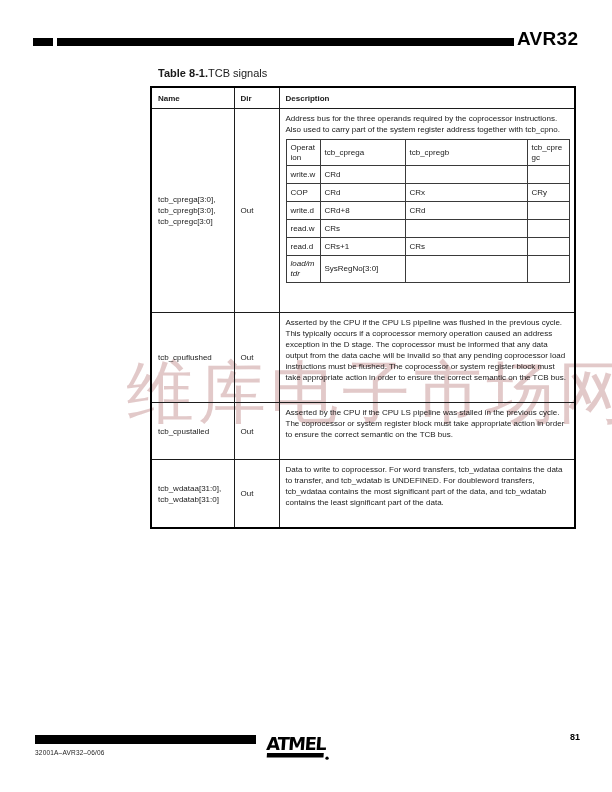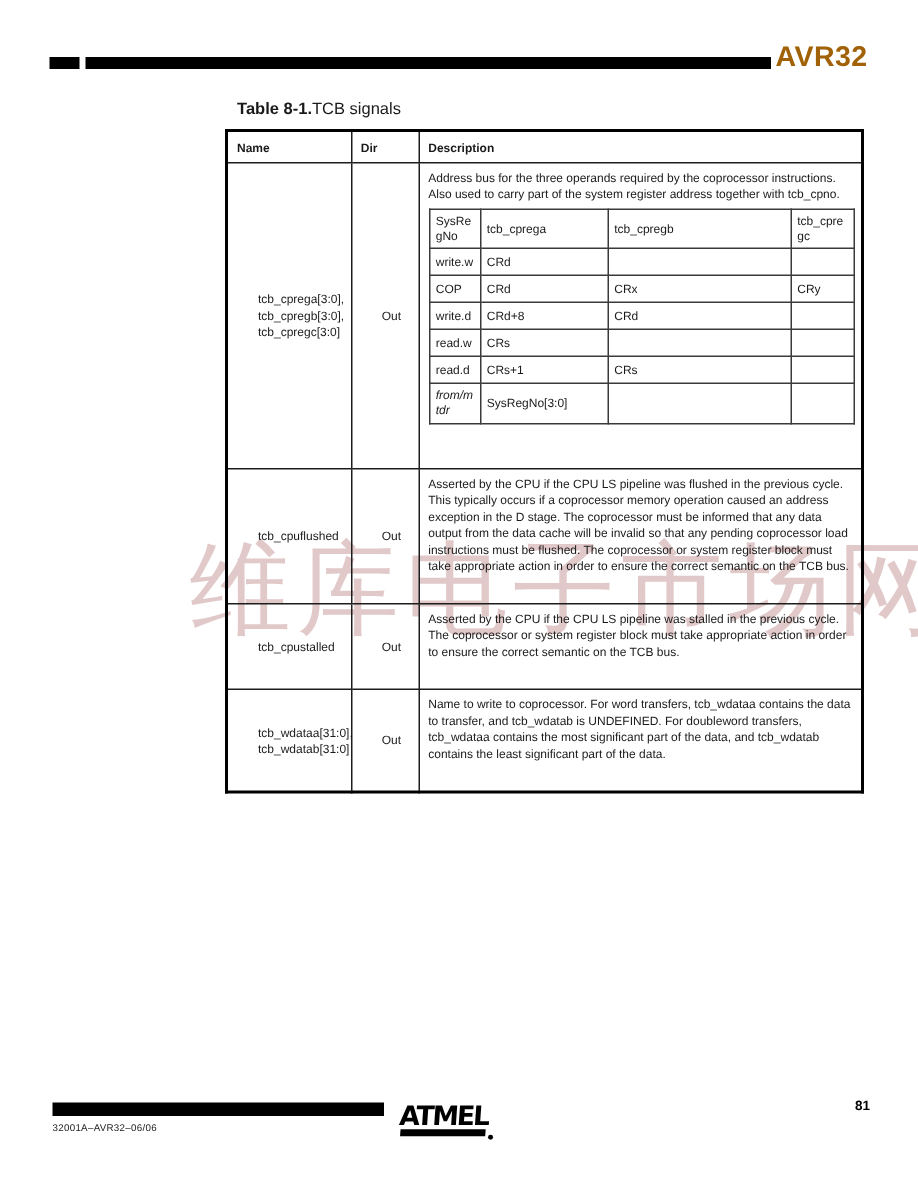--- a/index.html
+++ b/index.html
@@ -7,21 +7,21 @@
     position:relative; width:612px; height:792px; margin:0 auto;
     background:#fff; overflow:hidden;
     font-family:"Liberation Sans", sans-serif; color:#1a1a1a;
   }
 
   
   .rule-small { position:absolute; left:33px; top:38px; width:20px; height:8px; background:#000; }
   .rule-long  { position:absolute; left:57px; top:38px; width:457px; height:8px; background:#000; }
   .product-title {
     position:absolute; left:517px; top:28px;
-    font-size:19px; font-weight:bold; letter-spacing:0.3px; color:#a16207;
+    font-size:19px; font-weight:bold; letter-spacing:0.3px; color:#000000;
   }
 
   
   .caption { position:absolute; left:150px; top:67px; font-size:11px; z-index:2;text-align:right; }
   .caption .lbl { display:inline-block; width:58px; font-weight:bold; }
 
   
   .watermark {
     position:absolute; left:126px; top:348px; z-index:1;
     font-size:68px; letter-spacing:4px; white-space:nowrap;
@@ -34,21 +34,21 @@
     position:absolute; left:150px; top:86px; width:424px; z-index:2;
     border-collapse:collapse; table-layout:fixed;
     font-size:8px; line-height:11px; background:transparent;
   }
   table.sig th, table.sig td { border:1px solid #1d1d1d; }
   table.sig { border:2px solid #000; }
   table.sig th {
     text-align:left; font-weight:bold; padding:2px 6px;
     height:16px; vertical-align:middle; font-size:8px;
   }
-  td.name-cell, td.dir-cell { vertical-align:middle; padding:2px 4px 2px 20px; }
+  td.name-cell, td.dir-cell { vertical-align:middle; padding:2px 4px 2px 6px; }
   td.name-cell div { white-space:nowrap; }
   td.desc-cell { vertical-align:top; padding:4px 5px 19px 6px; }
 
   tr.r-cpreg      { height:204px; }
   tr.r-cpuflushed { height:84px;  }
   tr.r-cpustalled { height:38px;  }
   tr.r-wdata      { height:50px;  }
 
   
   table.opd {
@@ -107,21 +107,21 @@
         <div>Address bus for the three operands required by the coprocessor instructions. Also used to carry part of the system register address together with tcb_cpno.</div>
         <table class="opd">
           <colgroup>
             <col style="width:34px">
                 <col style="width:85px">
                 <col style="width:122px">
                 <col style="width:42px">
           </colgroup>
           <tbody>
                 <tr class="oh">
-            <td class="brk">SysRegNo</td>
+            <td class="brk">Operation</td>
             <td>tcb_cprega</td>
             <td>tcb_cpregb</td>
             <td class="brk">tcb_cpregc</td>
           </tr>
           <tr class="or">
             <td>write.w</td>
             <td>CRd</td>
             <td></td>
             <td></td>
           </tr>
@@ -143,21 +143,21 @@
             <td></td>
             <td></td>
           </tr>
           <tr class="or">
             <td>read.d</td>
             <td>CRs+1</td>
             <td>CRs</td>
             <td></td>
           </tr>
           <tr class="or2">
-            <td class="brk it">from/mtdr</td>
+            <td class="brk it">load/mtdr</td>
             <td>SysRegNo[3:0]</td>
             <td></td>
             <td></td>
           </tr>
         </tbody>
             </table>
       </td>
     </tr>
 
     <tr class="r-cpuflushed">
@@ -171,21 +171,21 @@
       <td class="dir-cell">Out</td>
       <td class="desc-cell">Asserted by the CPU if the CPU LS pipeline was stalled in the previous cycle. The coprocessor or system register block must take appropriate action in order to ensure the correct semantic on the TCB bus.</td>
     </tr>
 
     <tr class="r-wdata">
       <td class="name-cell">
         <div>tcb_wdataa[31:0],</div>
         <div>tcb_wdatab[31:0]</div>
       </td>
       <td class="dir-cell">Out</td>
-      <td class="desc-cell">Name to write to coprocessor. For word transfers, tcb_wdataa contains the data to transfer, and tcb_wdatab is UNDEFINED. For doubleword transfers, tcb_wdataa contains the most significant part of the data, and tcb_wdatab contains the least significant part of the data.</td>
+      <td class="desc-cell">Data to write to coprocessor. For word transfers, tcb_wdataa contains the data to transfer, and tcb_wdatab is UNDEFINED. For doubleword transfers, tcb_wdataa contains the most significant part of the data, and tcb_wdatab contains the least significant part of the data.</td>
     </tr>
   </tbody>
     </table>
 
   <div class="ftr-rule"></div>
   <div class="doc-id">32001A–AVR32–06/06</div>
   <div class="logo">
     <svg width="66" height="36" viewBox="0 0 100 54">
       <g transform="skewX(-4)">
         <text x="4" y="38" font-family="'DejaVu Sans', sans-serif" font-size="27" font-weight="bold" letter-spacing="-2" fill="#000">ATMEL</text>

